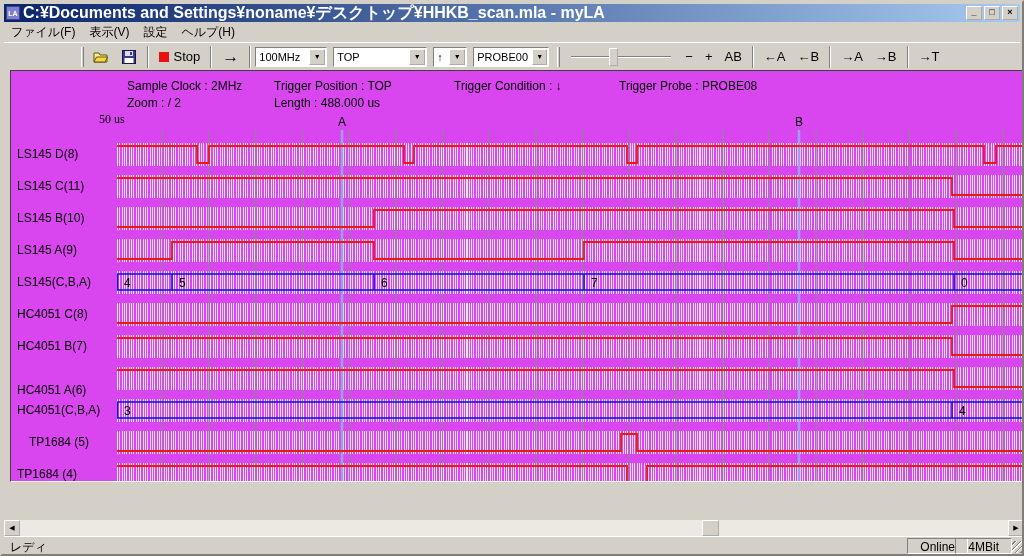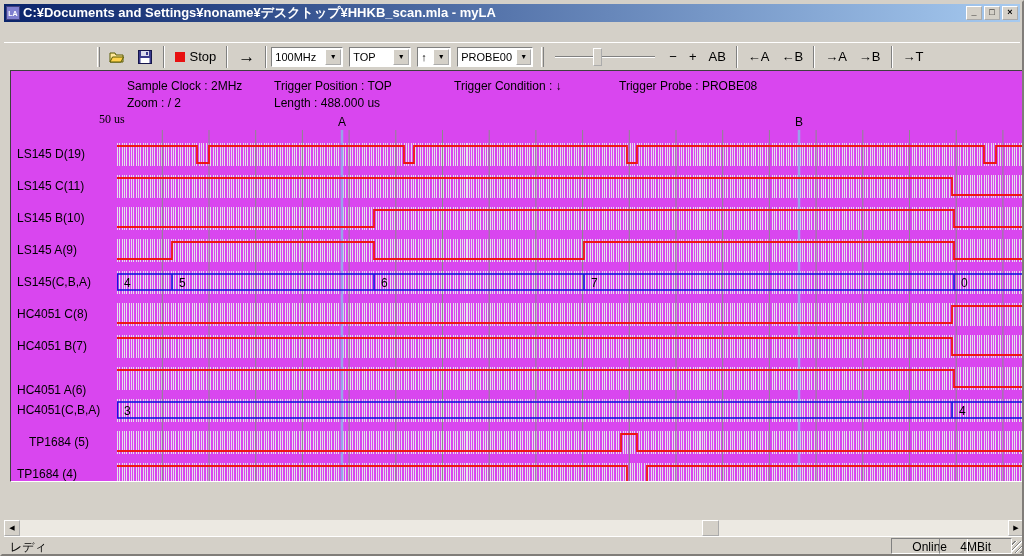--- a/index.html
+++ b/index.html
@@ -13,21 +13,21 @@
   #titlebar {
     position:absolute; left:2px; top:2px; right:2px; height:18px;
     background:linear-gradient(to right,#0a246a,#a6caf0);
     display:flex; align-items:center; padding:0 2px; color:#fff;
   }
   #appicon {
     width:14px; height:14px; margin-right:3px; background:#8080d0;
     border:1px solid #404080; color:#fff; font-size:7px; font-weight:bold;
     display:flex; align-items:center; justify-content:center;
   }
-  #titletext { font-size:13px; font-weight:bold; white-space:nowrap; overflow:hidden; flex:1; }
+  #titletext { font-size:16px; font-weight:bold; white-space:nowrap; overflow:hidden; flex:1; }
   .winbtn {
     width:16px; height:14px; margin-left:2px; background:#d4d0c8;
     border:1px outset #fff; font-size:9px; line-height:11px; text-align:center;
     color:#000; font-weight:bold; font-family:"Liberation Sans",sans-serif;
   }
   
   #menubar {
     position:absolute; left:2px; top:20px; right:2px; height:20px;
     display:flex; align-items:center; font-size:12px; color:#000;
   }
@@ -83,40 +83,46 @@
   .sbtn { position:absolute; top:0; width:16px; height:16px; background:#d4d0c8;
     border:1px outset #fff; font-size:7px; line-height:14px; text-align:center; color:#000; }
   #sb-left { left:0; }
   #sb-right { right:0; }
   #sb-thumb { position:absolute; left:698px; top:0; width:17px; height:16px;
     background:#d4d0c8; border:1px outset #fff; }
   
   #statusbar { position:absolute; left:2px; top:534px; width:1020px; height:18px;
     border-top:1px solid #fff; font-size:12px; color:#000; }
   #status-ready { position:absolute; left:6px; top:2px; }
-  .status-panel { position:absolute; top:1px; height:16px; padding:1px 20px;
+  .status-panel { position:absolute; top:1px; height:16px; padding:1px 12px;
     border:1px solid; border-color:#808080 #fff #fff #808080; font-size:12px; }
   #panel-online { right:56px; }
   #panel-mem { right:12px; }
   #resize-grip { position:absolute; right:0; top:4px; width:12px; height:12px;
     background:repeating-linear-gradient(135deg,transparent 0,transparent 2px,#808080 2px,#808080 3px,#fff 3px,#fff 4px); }
 </style>
 </head>
 <body>
 
 <div id="window">
 
   <div id="titlebar">
     <div id="appicon">LA</div>
     <div id="titletext">C:¥Documents and Settings¥noname¥デスクトップ¥HHKB_scan.mla - myLA</div>
     <div class="winbtn">_</div>
     <div class="winbtn">□</div>
     <div class="winbtn">×</div>
   </div>
 
+  <div id="menubar">
+      <span class="menu-item">ファイル(F)</span>
+      <span class="menu-item">表示(V)</span>
+      <span class="menu-item">設定</span>
+      <span class="menu-item">ヘルプ(H)</span>
+    </div>
 
   <div id="toolbar">
     <div class="tb-grip"></div>
     <div class="tb-btn">
       <svg class="icon16" viewBox="0 0 16 16">
         <path d="M1 4 h5 l1 2 h7 v7 h-13 z" fill="#ffe89c" stroke="#5a5a00" stroke-width="1"></path>
         <path d="M1 13 l2.5-5 h11 l-2.5 5 z" fill="#ffd24d" stroke="#5a5a00" stroke-width="1"></path>
       </svg>
     </div>
     <div class="tb-btn">
@@ -134,21 +140,21 @@
     </div>
     <div class="tb-sep"></div>
     <div class="tb-btn" style="font-size:17px;">
       <span>→</span>
     </div>
     <div class="tb-sep"></div>
     <div class="combo" style="width:72px">
       <span class="cval">100MHz</span>
       <span class="carw">▼</span>
     </div>
-    <div class="combo" style="width:62px">
+    <div class="combo" style="width:94px">
       <span class="cval">TOP</span>
       <span class="carw">▼</span>
     </div>
     <div class="combo" style="width:34px">
       <span class="cval">↑</span>
       <span class="carw">▼</span>
     </div>
     <div class="combo" style="width:76px">
       <span class="cval">PROBE00</span>
       <span class="carw">▼</span>
@@ -179,21 +185,21 @@
         <span class="infoseg" style="left: 263px; top: 8px;">Trigger Position : TOP</span>
         <span class="infoseg" style="left: 443px; top: 8px;">Trigger Condition : ↓</span>
         <span class="infoseg" style="left: 608px; top: 8px;">Trigger Probe : PROBE08</span>
       </div>
     <div id="info2">
         <span class="infoseg" style="left: 116px; top: 25px;">Zoom : /  2</span>
         <span class="infoseg" style="left: 263px; top: 25px;">Length : 488.000 us</span>
       </div>
     <div id="ruler-label">50 us</div>
     <div id="labels">
-        <div class="chan-label" style="top: 76px;">LS145 D(19)</div>
+        <div class="chan-label" style="top: 76px;">LS145 D(8)</div>
         <div class="chan-label" style="top: 108px;">LS145 C(11)</div>
         <div class="chan-label" style="top: 140px;">LS145 B(10)</div>
         <div class="chan-label" style="top: 172px;">LS145 A(9)</div>
         <div class="chan-label" style="top: 204px;">LS145(C,B,A)</div>
         <div class="chan-label" style="top: 236px;">HC4051 C(8)</div>
         <div class="chan-label" style="top: 268px;">HC4051 B(7)</div>
         <div class="chan-label" style="top: 300px; margin-top: 12px;">HC4051 A(6)</div>
         <div class="chan-label" style="top: 332px;">HC4051(C,B,A)</div>
         <div class="chan-label" style="top: 364px; margin-left: 12px;">TP1684 (5)</div>
         <div class="chan-label" style="top: 396px;">TP1684 (4)</div>

